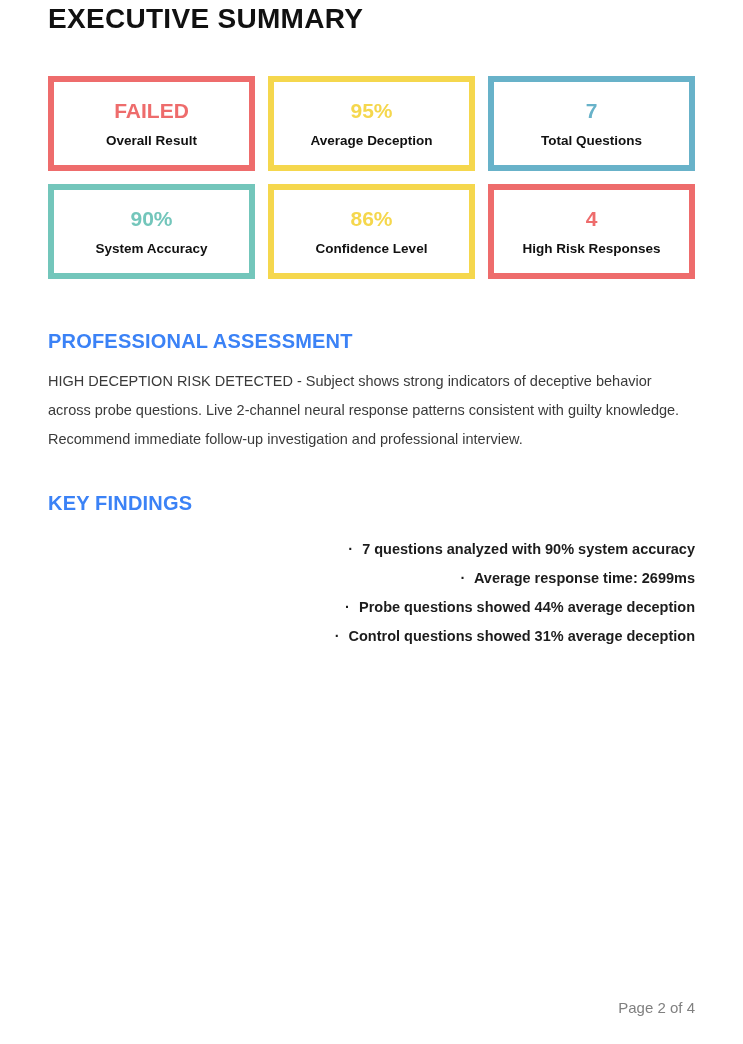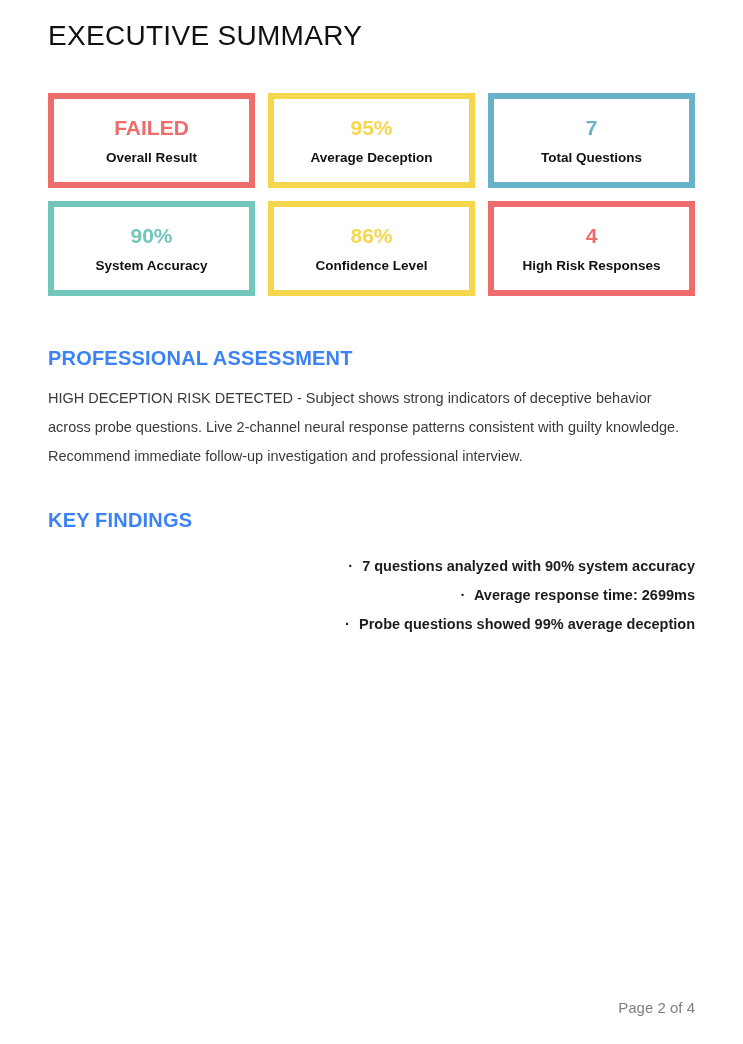--- a/index.html
+++ b/index.html
@@ -9,24 +9,24 @@
     height: 1044px;
     background: #ffffff;
     font-family: "Liberation Sans", sans-serif;
     position: relative;
     overflow: hidden;
   }
   .page { padding: 0 48px; }
 
   .page-title {
     margin: 0;
-    padding-top: 19px;
+    padding-top: 2px;
     font-size: 28px;
     line-height: 33px;
-    font-weight: normal;
+    font-weight: bold;
     color: #111111;
     letter-spacing: 0.3px;
   }
 
   .cards-grid {
     margin-top: 41px;
     display: grid;
     grid-template-columns: repeat(3, 1fr);
     column-gap: 13px;
     row-gap: 13px;
@@ -147,21 +147,25 @@
     <span class="finding-text">7 questions analyzed with 90% system accuracy</span>
   </li>
 
   <li class="finding-item">
     <span class="finding-bullet">·</span>
     <span class="finding-text">Average response time: 2699ms</span>
   </li>
 
   <li class="finding-item">
     <span class="finding-bullet">·</span>
-    <span class="finding-text">Probe questions showed 99% average deception</span>
+    <span class="finding-text">Probe questions showed 44% average deception</span>
   </li>
 
+  <li class="finding-item">
+    <span class="finding-bullet">·</span>
+    <span class="finding-text">Control questions showed 31% average deception</span>
+  </li>
 
 </ul>
 
 </div>
 
 <div class="page-footer">Page 2 of 4</div>
 
 </body></html>

